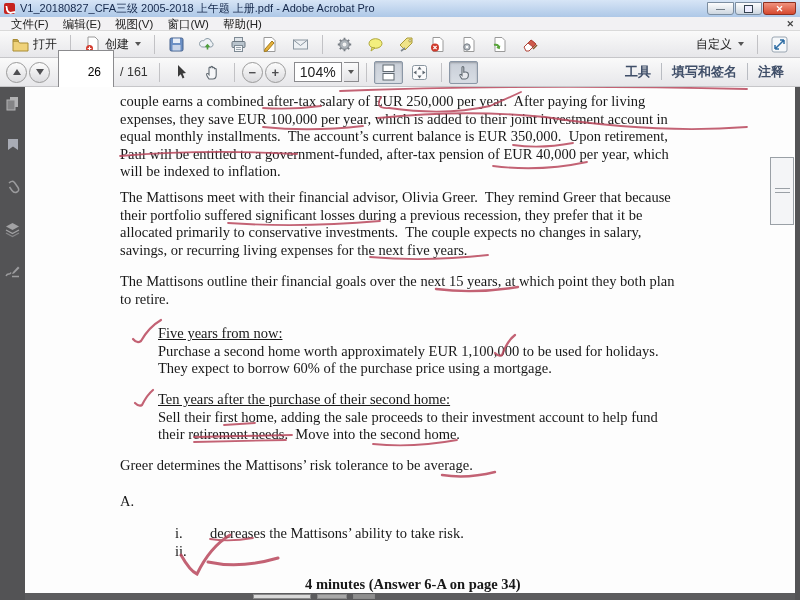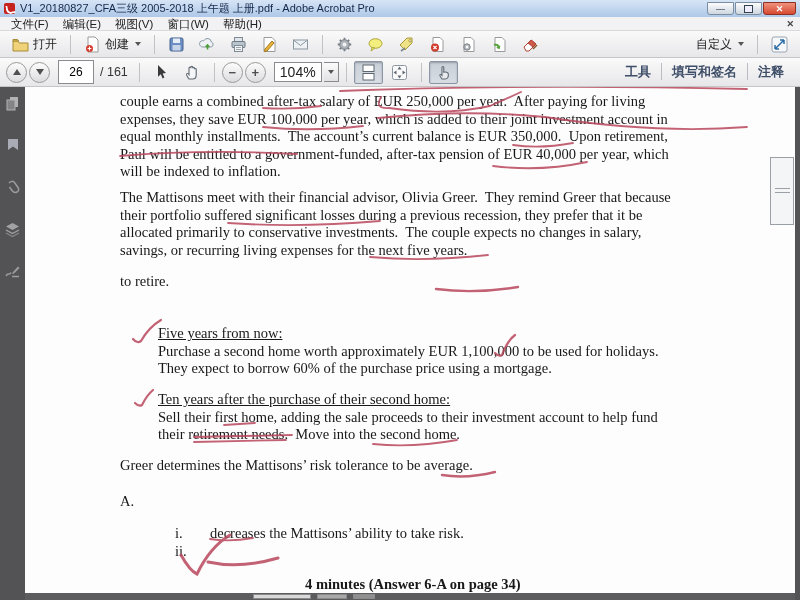--- a/index.html
+++ b/index.html
@@ -23,21 +23,21 @@
   .t2{top:58px;height:29px;padding:0 6px;gap:2px;}
   .tb-sep{width:1px;height:19px;background:#c2c2c5;margin:0 5px;flex:0 0 auto;}
   .tbtn{display:flex;align-items:center;gap:4px;padding:2px 5px;border:1px solid transparent;border-radius:2px;font-size:12px;color:#222;flex:0 0 auto;}
   .tbtn.pressed{background:linear-gradient(#c9cfd8,#d8dde4);border-color:#8b97a6;box-shadow:inset 0 1px 2px rgba(0,0,0,.25);}
   .caret{width:0;height:0;border-left:3.5px solid transparent;border-right:3.5px solid transparent;border-top:4px solid #555;margin-left:2px;}
   .ico{width:17px;height:17px;display:block;flex:0 0 auto;}
   .circle-btn{width:21px;height:21px;border-radius:50%;border:1px solid #9a9a9a;background:linear-gradient(#fcfcfc,#dcdcdf);display:flex;align-items:center;justify-content:center;box-sizing:border-box;flex:0 0 auto;}
   .tri-up{width:0;height:0;border-left:4px solid transparent;border-right:4px solid transparent;border-bottom:6px solid #4f4f52;}
   .tri-dn{width:0;height:0;border-left:4px solid transparent;border-right:4px solid transparent;border-top:6px solid #4f4f52;}
   .pm{font-size:13px;font-weight:bold;color:#4f4f52;line-height:1;}
-  .page-input{width:30px;height:18px;border:1px solid #8b8b8e;background:#fff;font-size:12px;text-align:center;font-family:"Liberation Sans",sans-serif;padding:2px;}
+  .page-input{width:30px;height:18px;border:1px solid #8b8b8e;background:#fff;font-size:12px;text-align:right;font-family:"Liberation Sans",sans-serif;padding:12px;}
   .page-total{font-size:12.5px;color:#333;margin:0 4px;}
   .zoom-box{height:18px;border:1px solid #8b8b8e;background:#fff;font-size:14px;display:flex;align-items:center;padding:0 5px;color:#222;}
   .zoom-caret{height:18px;width:14px;border:1px solid #8b8b8e;border-left:none;background:linear-gradient(#fbfbfb,#e2e2e5);display:flex;align-items:center;justify-content:center;}
   .right-labels{margin-left:auto;display:flex;}
   .blue-label{font-size:13px;color:#3f4e68;font-weight:bold;padding:0 10px;}
   .rl-sep{width:1px;height:17px;background:#b9bcc2;}
   
   .docarea{position:absolute;left:0;top:87px;width:676px;height:513px;background:#5a5a5c;}
   .side-rail{position:absolute;left:0;top:0;width:25px;height:513px;background:#535355;display:flex;flex-direction:column;align-items:center;padding-top:8px;gap:25px;box-sizing:border-box;}
   .rail-ico{width:17px;height:17px;opacity:.85;}
@@ -297,20 +297,21 @@
       </div>
 
       <div class="para" style="left:95px;top:102px">
         <div class="tline">The Mattisons meet with their financial advisor, Olivia Greer.  They remind Greer that because</div>
         <div class="tline">their portfolio suffered significant losses during a previous recession, they prefer that it be</div>
         <div class="tline">allocated primarily to conservative investments.  The couple expects no changes in salary,</div>
         <div class="tline">savings, or recurring living expenses for the next five years.</div>
       </div>
 
       <div class="para" style="left:95px;top:186px">
+        <div class="tline">The Mattisons outline their financial goals over the next 15 years, at which point they both plan</div>
         <div class="tline">to retire.</div>
       </div>
 
       <div class="para" style="left:133px;top:238px">
         <div class="tline u">Five years from now:</div>
         <div class="tline">Purchase a second home worth approximately EUR 1,100,000 to be used for holidays.</div>
         <div class="tline">They expect to borrow 60% of the purchase price using a mortgage.</div>
       </div>
 
       <div class="para" style="left:133px;top:304px">

